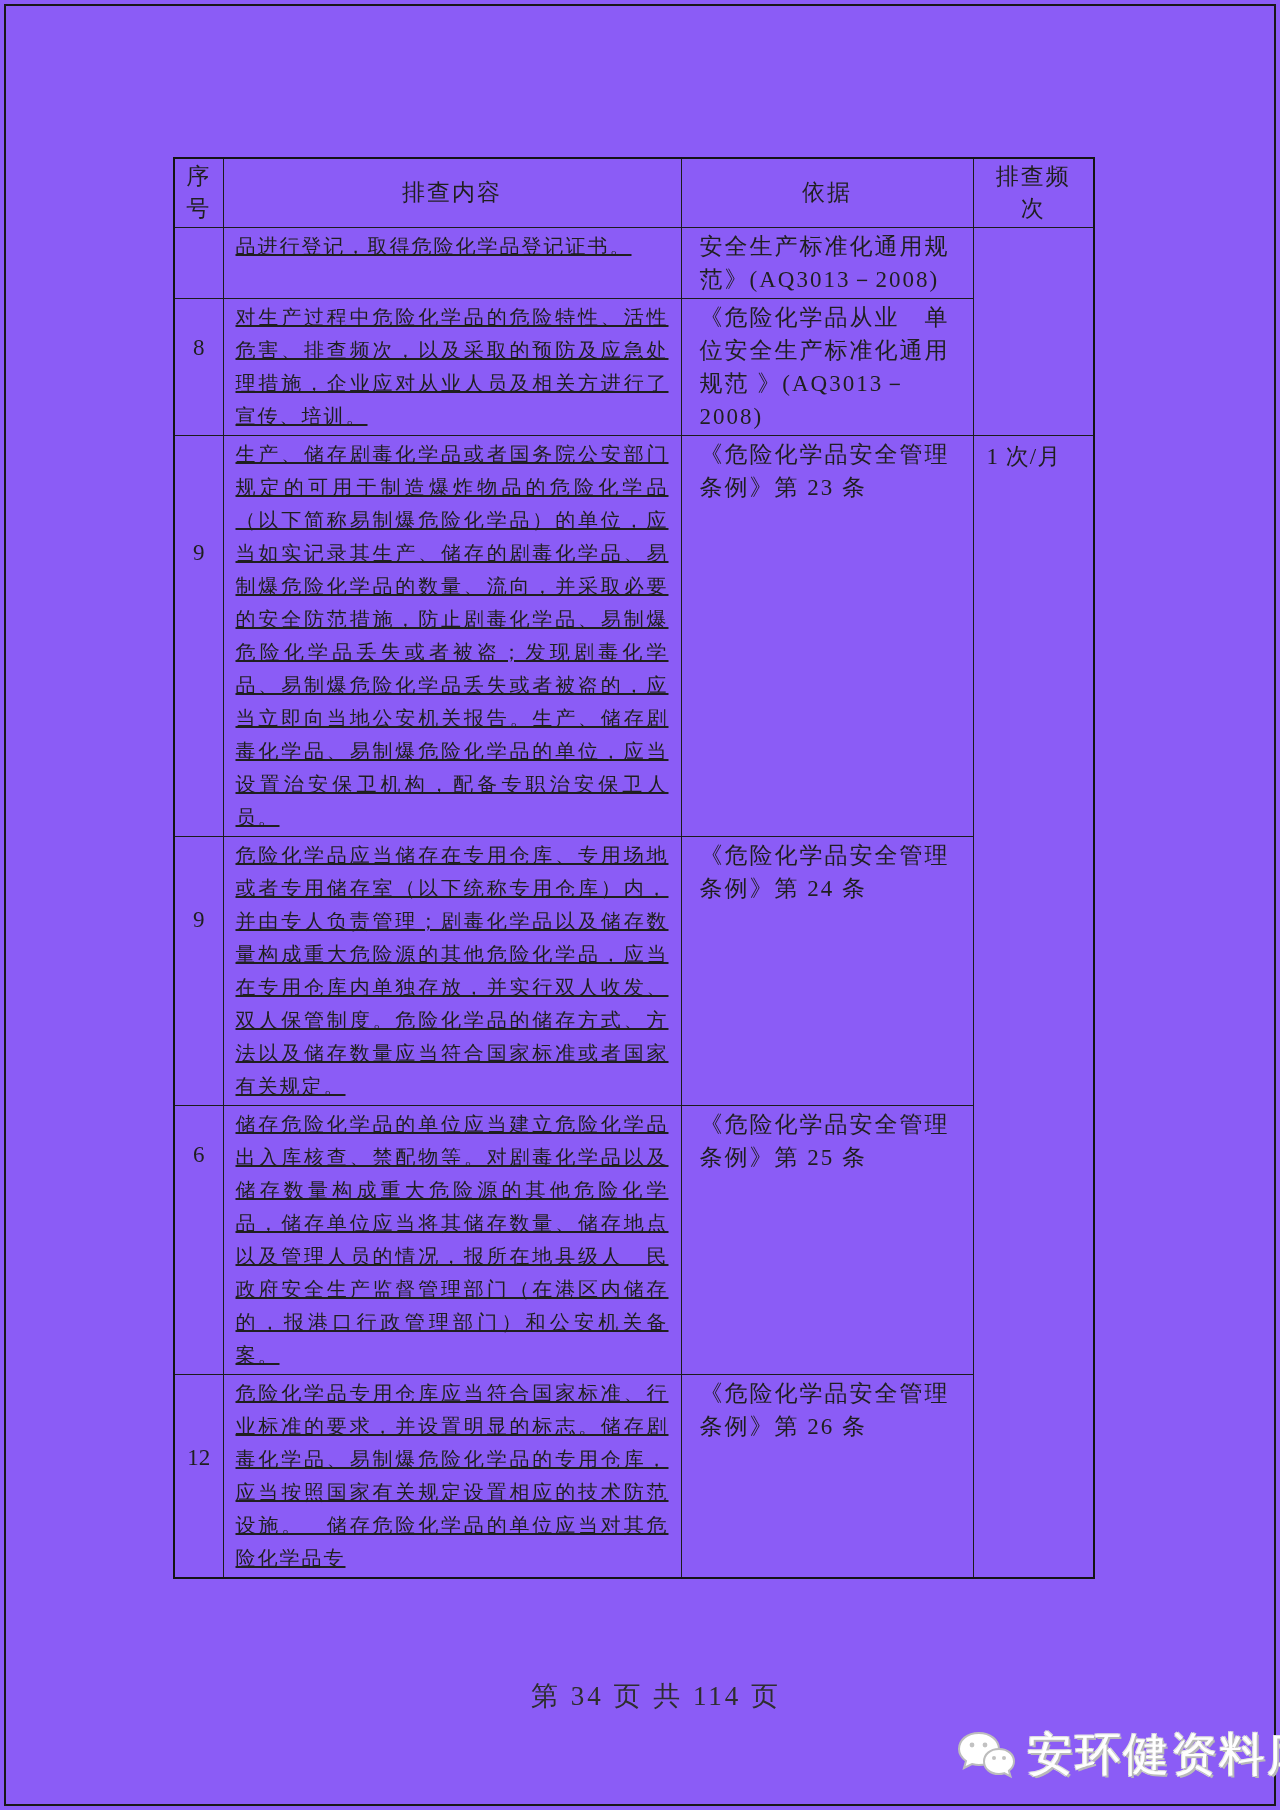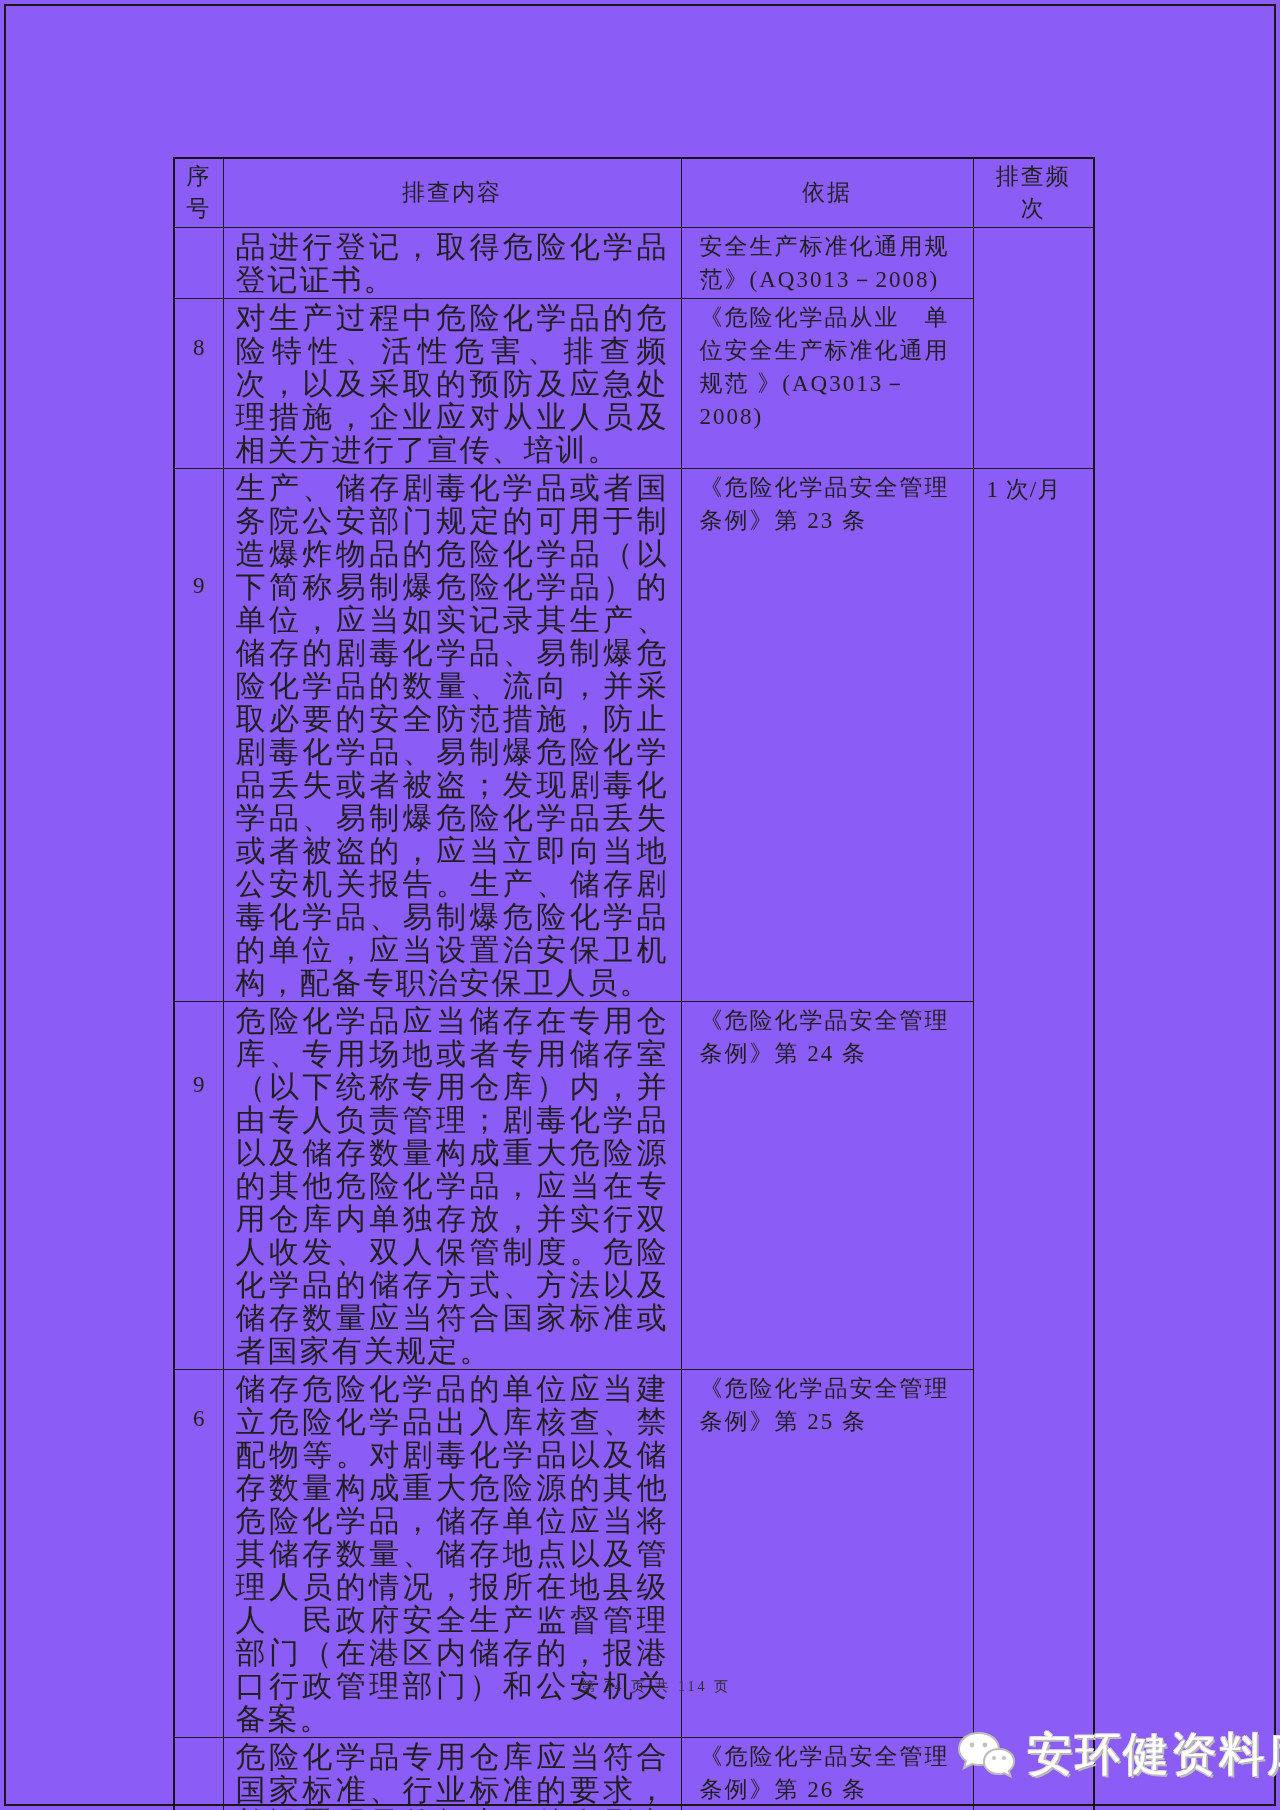--- a/index.html
+++ b/index.html
@@ -48,26 +48,27 @@
   }
   th.h-freq { padding: 2px 14px; }
   td.no-cell {
     font-size: 23px;
     letter-spacing: 0;
     text-align: center;
     vertical-align: top;
     padding: 3px 2px;
   }
   td.content-cell {
-    font-size: 30px;
+    font-size: 20px;
     line-height: 33px;
     letter-spacing: 2px;
     text-align: justify;
     vertical-align: top;
     padding: 2px 12px;
+    text-decoration: underline;
   }
   td.basis-cell {
     font-size: 23px;
     line-height: 33px;
     letter-spacing: 2px;
     text-align: left;
     vertical-align: top;
     padding: 2px 18px;
   }
   td.freq-cell {
@@ -80,21 +81,21 @@
   }
   
   td.num-off-1 { padding-top: 36px; }
   td.num-off-2 { padding-top: 70px; }
   td.num-off-3 { padding-top: 104px; }
   .footer {
     position: absolute;
     left: 0; right: 0;
     top: 1678px;
     text-align: center;
-    font-size: 14px;
+    font-size: 27px;
     letter-spacing: 3px;
     color: #2e2e2e;
     margin-left: 32px;
   }
   .watermark {
     position: absolute;
     left: 955px;
     top: 1724px;
     display: flex;
     align-items: center;

